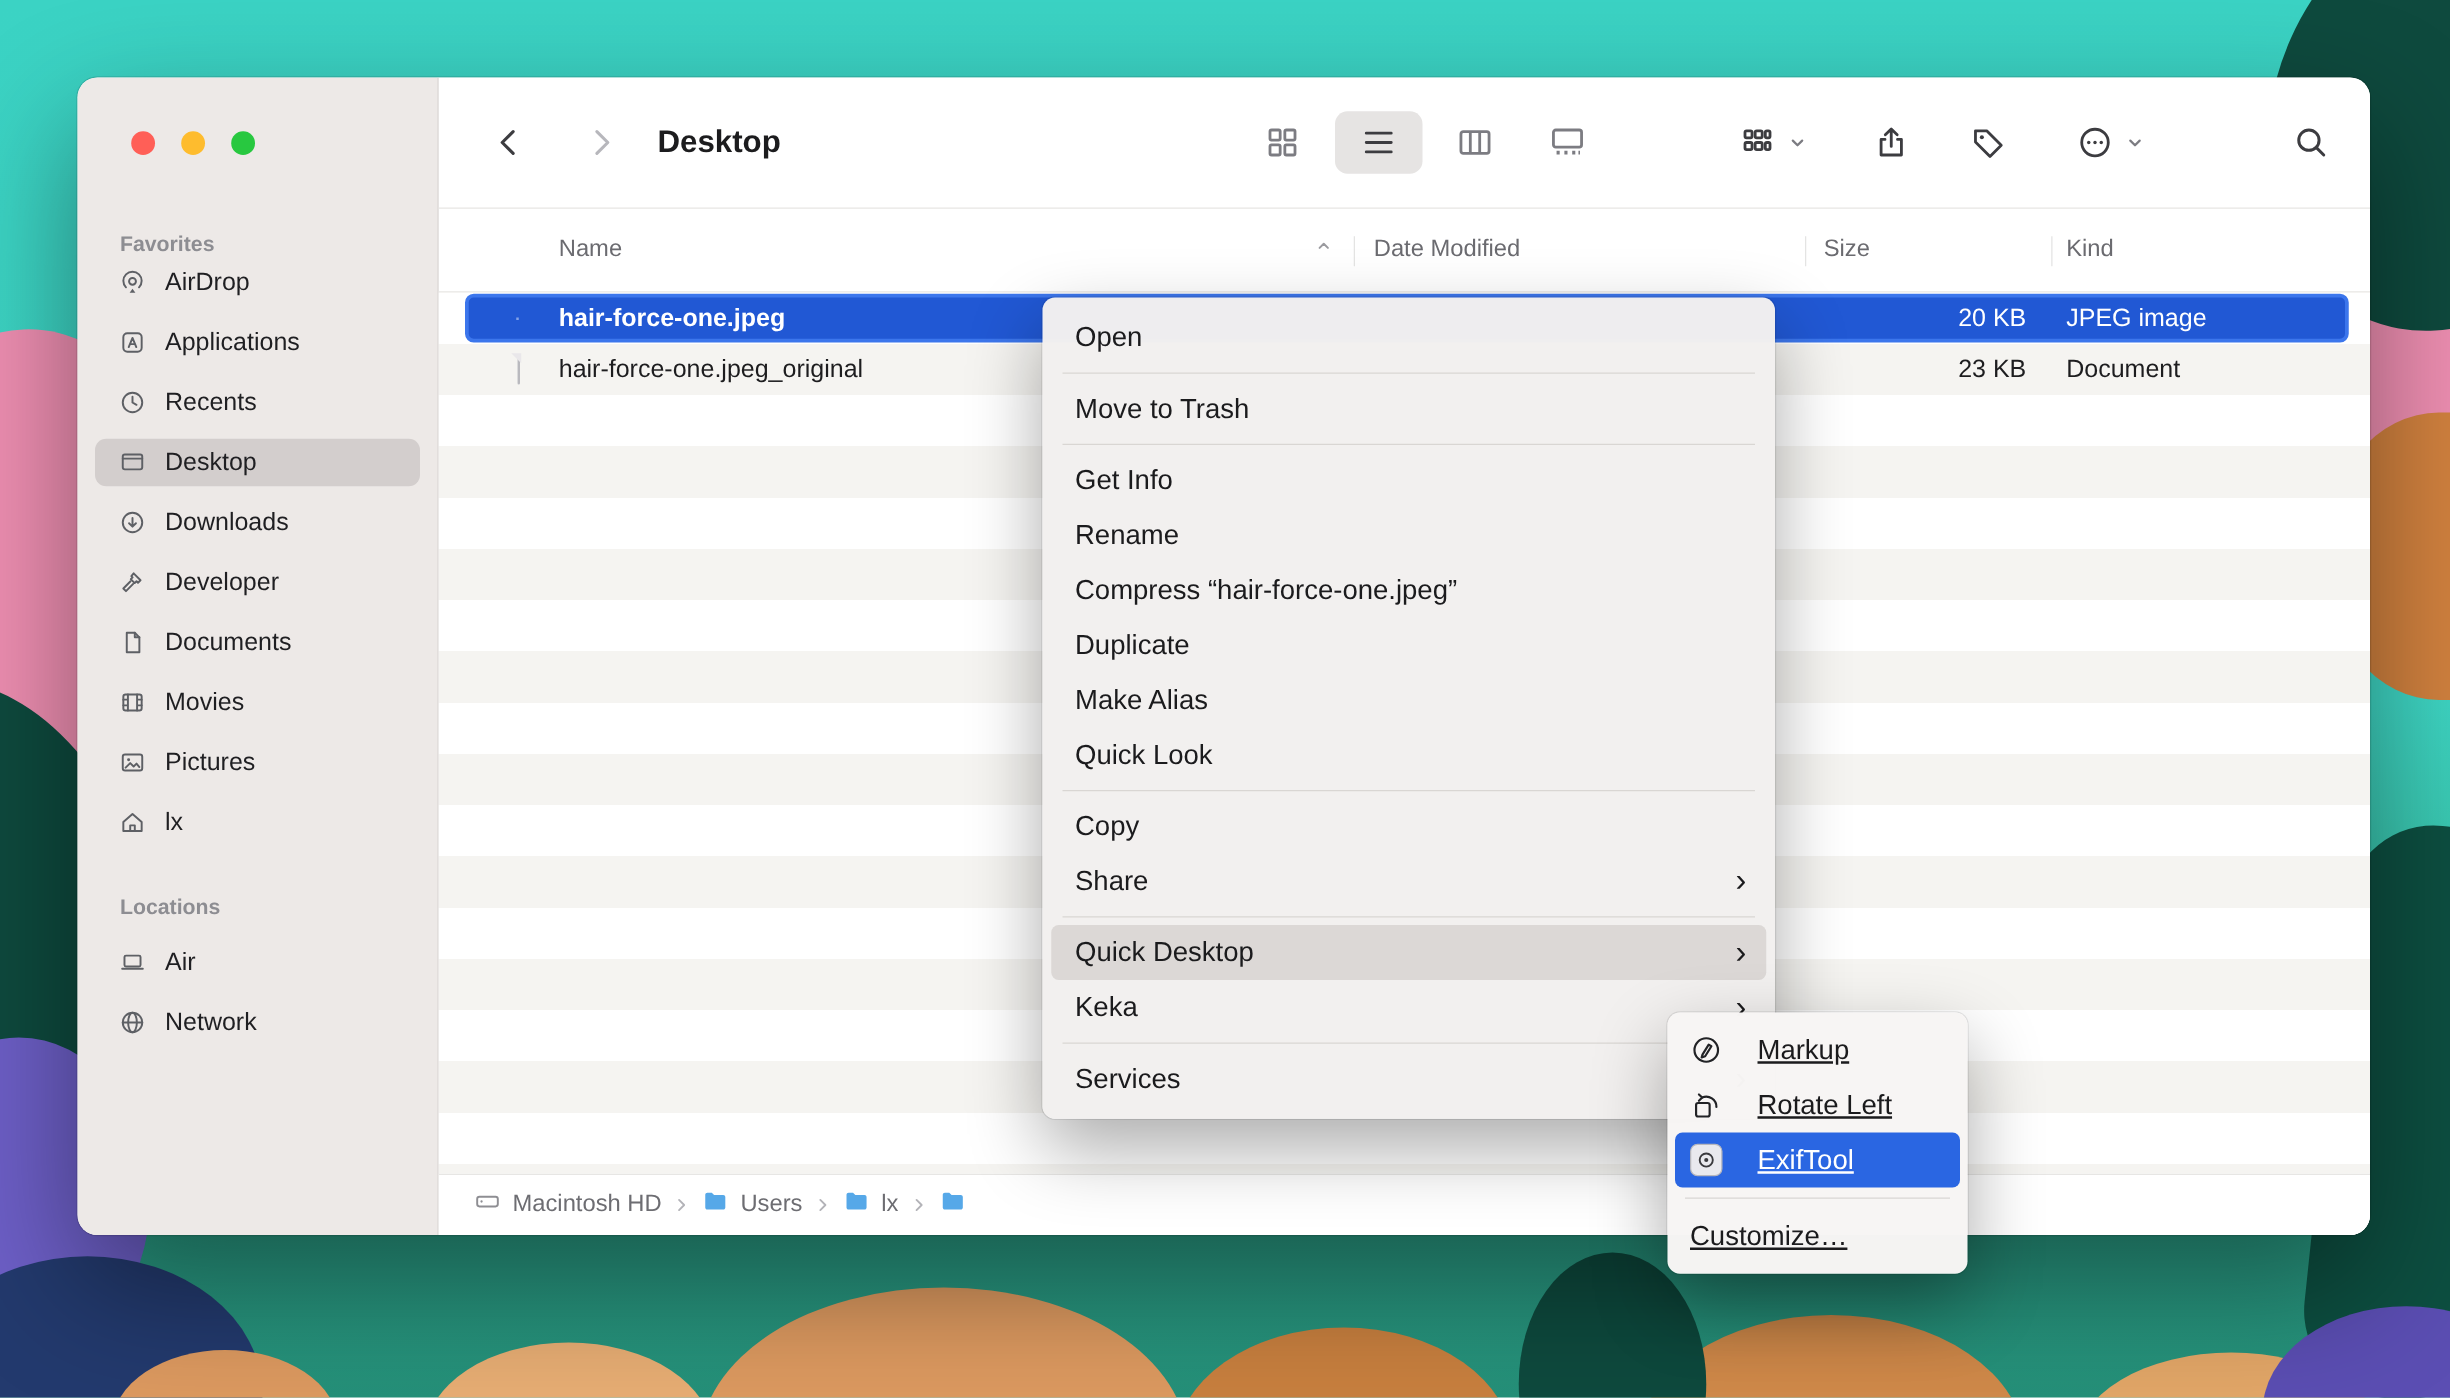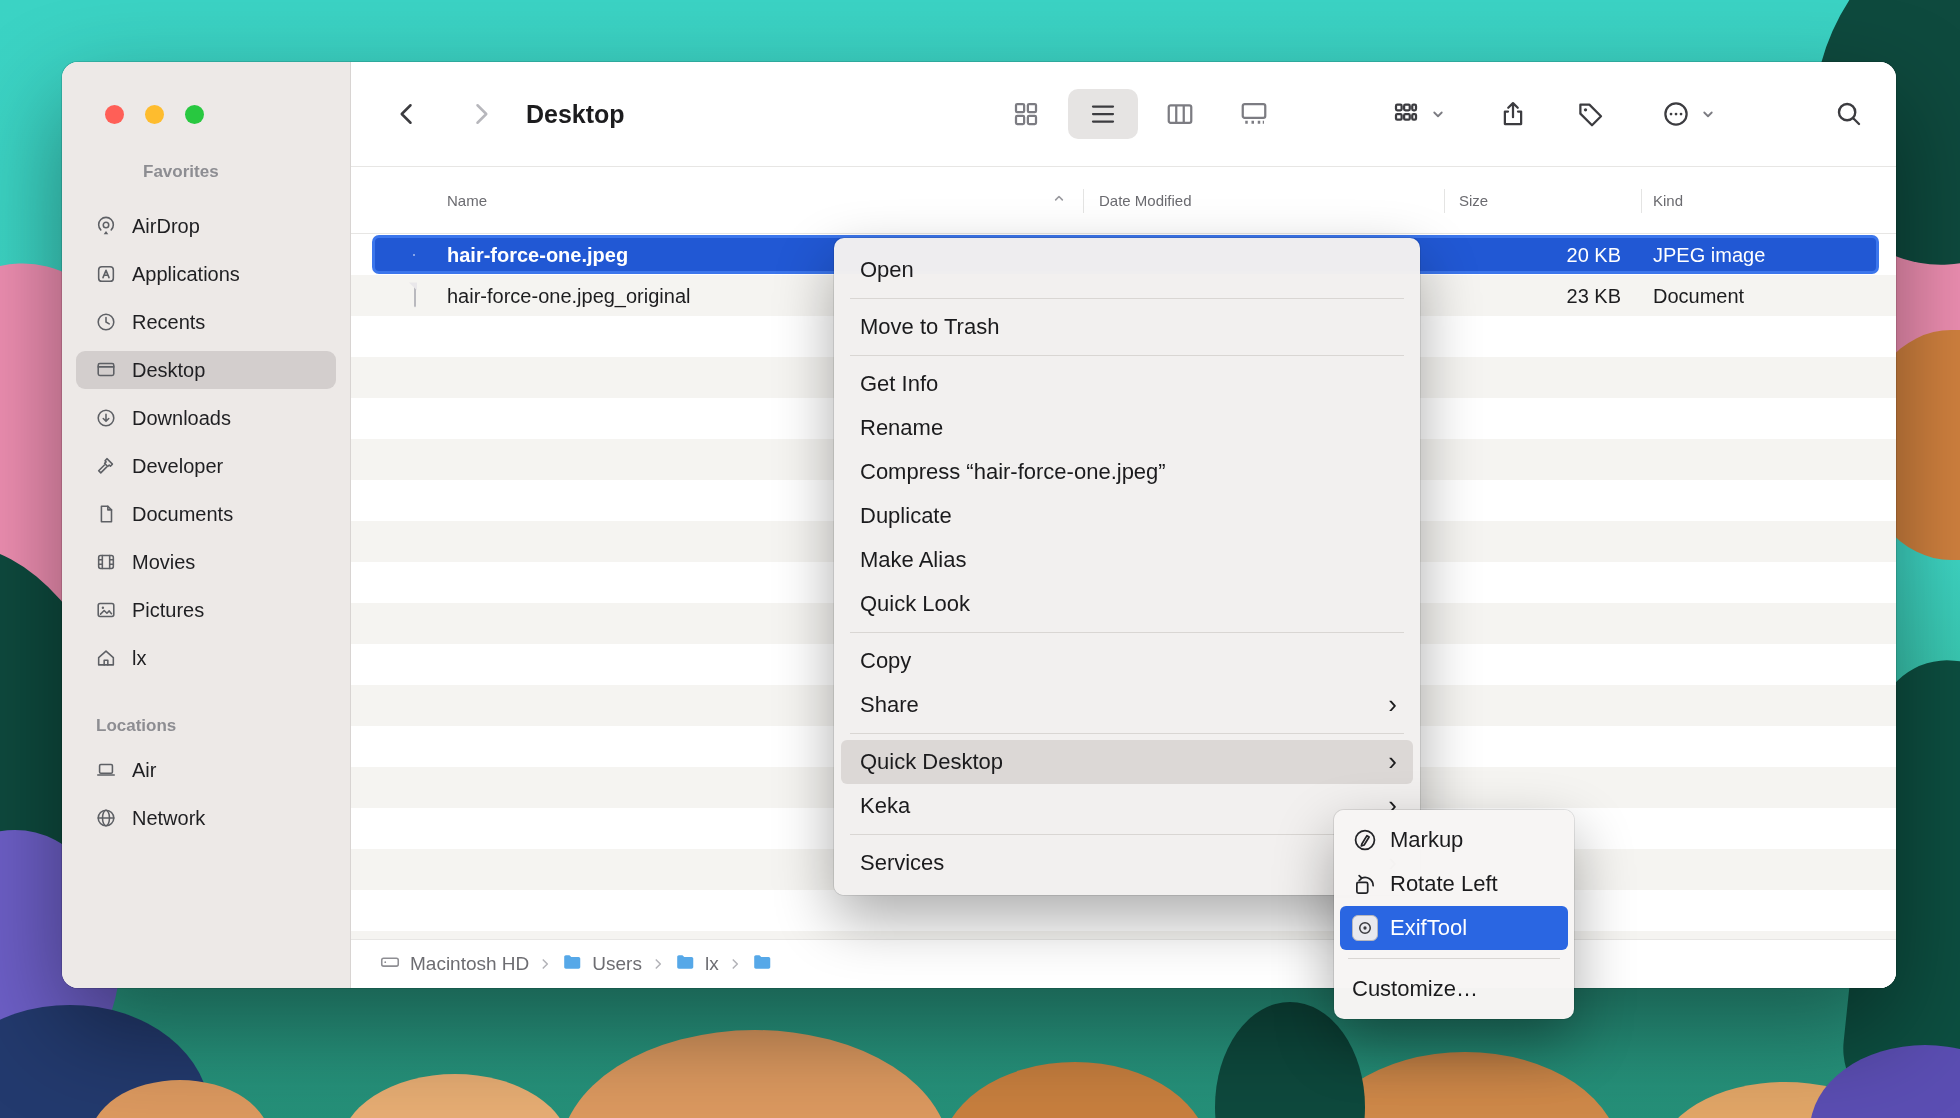--- a/index.html
+++ b/index.html
@@ -20,21 +20,21 @@
   .sidebar{
     position:relative;width:288px;flex:0 0 288px;
     background:rgba(236,232,230,.97);
     border-right:1px solid #d8d4d2;
   }
   .tl{position:absolute;top:43px;width:19px;height:19px;border-radius:50%;}
   .tl.red{left:43px;background:#ff5f57;}
   .tl.yellow{left:83px;background:#febc2e;}
   .tl.green{left:123px;background:#28c840;}
   .sec-label{position:absolute;left:34px;font-size:17px;font-weight:700;color:#8d8d92;}
-  .sec-label.fav{top:100px;margin-left:47px;}
+  .sec-label.fav{top:124px;}
   .sec-label.loc{top:654px;}
   .sb-list{position:absolute;left:14px;right:14px;}
   .sb-list.fav{top:145px;}
   .sb-list.loc{top:689px;}
   .sb-item{
     height:38px;margin-bottom:10px;border-radius:9px;
     display:flex;align-items:center;padding-left:19px;gap:15px;
     color:#1f1f22;font-size:20px;
   }
   .sb-item.sel{background:#d3cecd;}
@@ -45,21 +45,21 @@
   .toolbar{position:relative;height:104px;flex:0 0 104px;border-bottom:1px solid #e7e6e4;color:#3c3c40;}
   .tbi{position:absolute;top:50%;transform:translateY(-50%);}
   .tbi svg{display:block;}
   .tb-title{position:absolute;left:175px;top:50%;transform:translateY(-50%);
     font-size:25px;font-weight:700;color:#1c1c1e;}
   .seg-pill{position:absolute;left:717px;top:27px;width:70px;height:50px;border-radius:10px;background:#e6e4e3;}
   .dim{color:#b7b7bc;}
   .mid{color:#7c7c82;}
   
   .cols{position:relative;height:66px;flex:0 0 66px;border-bottom:1px solid #e7e6e4;
-    font-size:15px;color:#6b6b70;}
+    font-size:19px;color:#6b6b70;}
   .col-lbl{position:absolute;top:50%;transform:translateY(-50%);}
   .col-div{position:absolute;top:22px;width:1px;height:24px;background:#e4e4e3;}
   .sort-ic{position:absolute;left:700px;top:50%;transform:translateY(-50%);color:#9a9a9f;}
   
   .list{position:relative;flex:1;
     background:repeating-linear-gradient(180deg,#ffffff 0 41px,#f5f4f1 41px 82px);}
   .row{position:absolute;left:0;right:0;height:41px;font-size:20px;color:#1d1d1f;}
   .row .cell{position:absolute;top:50%;transform:translateY(-50%);white-space:nowrap;}
   .row .c-icon{left:63px;}
   .row .c-name{left:96px;}
@@ -94,21 +94,21 @@
   .has-sub:after{content:"\203A";position:absolute;right:16px;top:0;font-size:26px;line-height:42px;color:#1b1b1d;}
   .ctx-div{height:1px;background:#d9d6d3;margin:6px 16px;}
   
   .sub{
     position:absolute;left:1334px;top:810px;width:240px;z-index:60;
     background:rgba(247,245,244,.99);border-radius:10px;padding:8px 0;
     box-shadow:0 24px 60px rgba(0,0,0,.33), 0 0 0 1px rgba(0,0,0,.09);
     font-size:22px;color:#1b1b1d;
   }
   .sub-item{height:44px;margin:0 6px;padding:0 12px;border-radius:6px;
-    display:flex;align-items:center;gap:12px;}
+    display:flex;align-items:center;gap:28px;text-decoration:underline;}
   .sub-item.hl-blue{background:#2a66e2;color:#fff;}
   .sub-ic{width:26px;height:26px;flex:0 0 26px;color:#222326;}
   .sub-ic svg{display:block;width:26px;height:26px;}
   .app-ic{width:26px;height:26px;border-radius:6px;background:#e9e9ee;border:1px solid #b7b7bd;
     box-sizing:border-box;display:flex;align-items:center;justify-content:center;}
 </style>
 </head>
 <body>
 
 <div>

